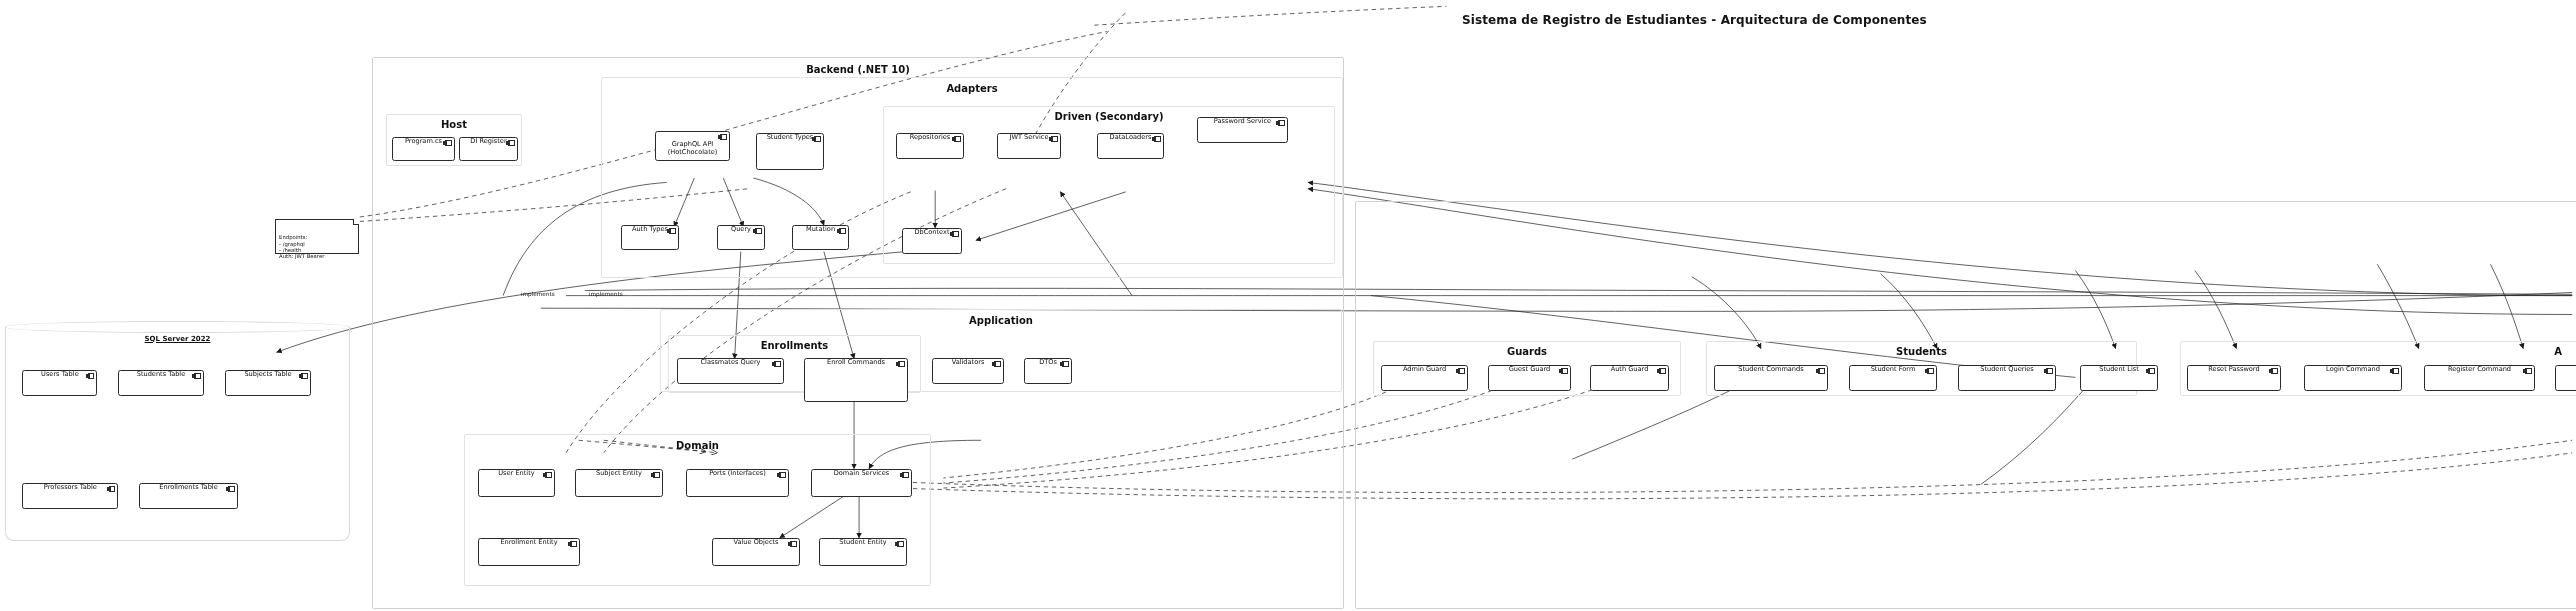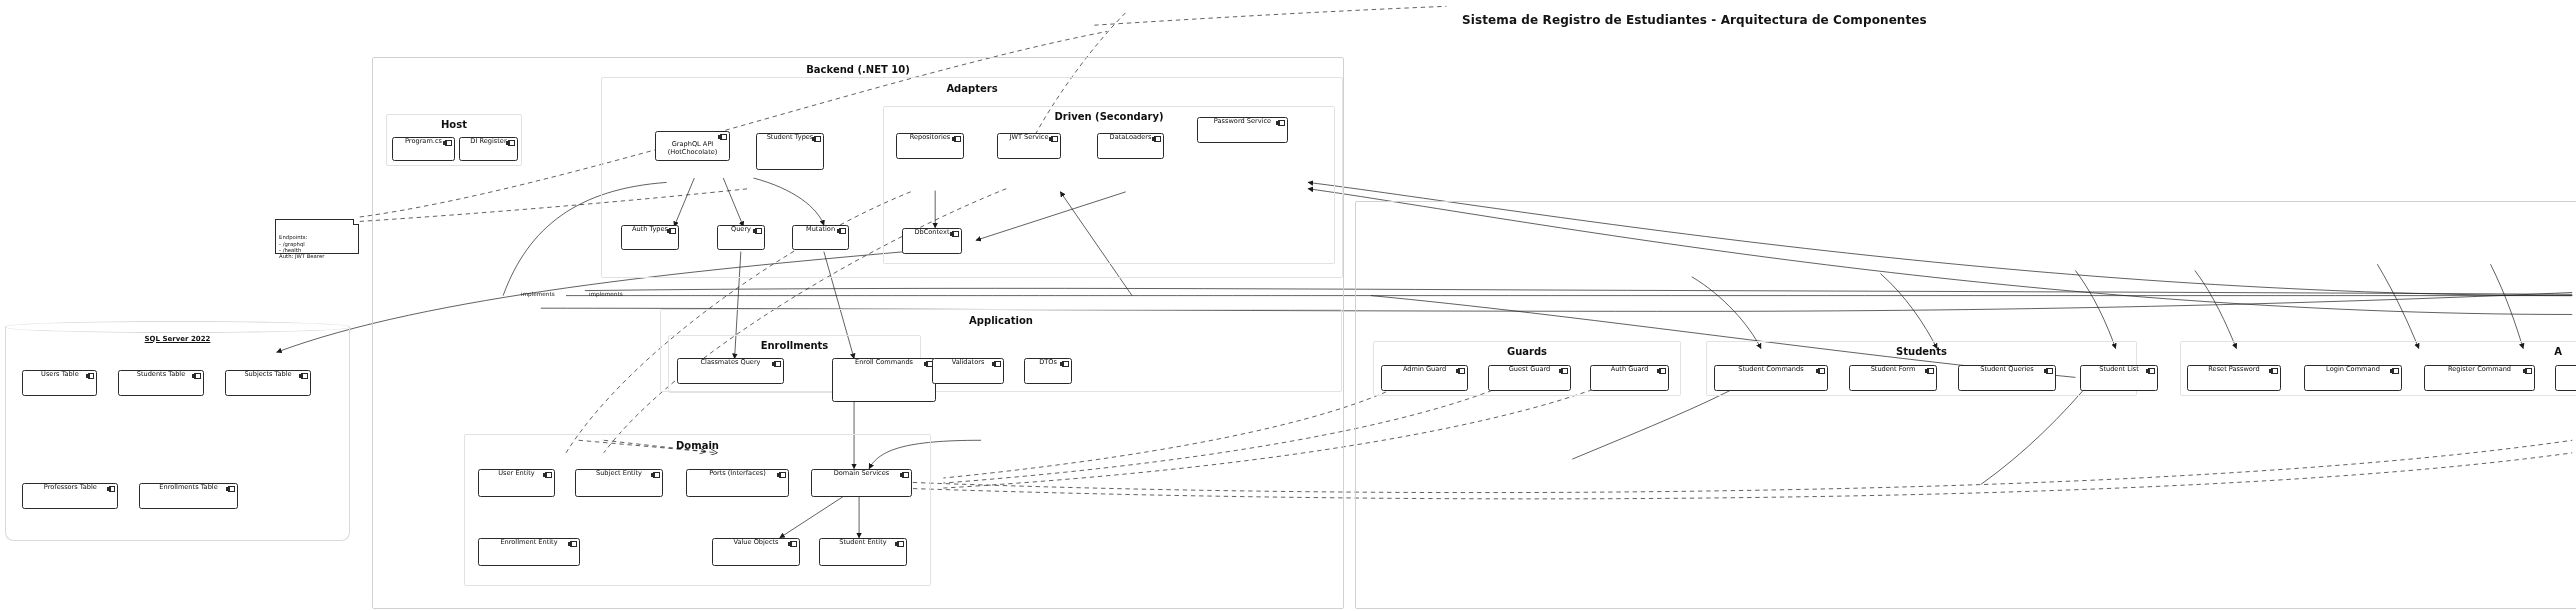--- a/index.html
+++ b/index.html
@@ -434,21 +434,21 @@
     <div class="pkg-title" style="top:5px;">Application</div>
   </div>
   <div class="comp" style="left:677px; top:358px; width:107px; height:26.4px;">
     <span class="comp-icon">
       <span class="ci-body"></span>
         <span class="ci-tab1"></span>
         <span class="ci-tab2"></span>
     </span>
     <span class="lbl">Classmates Query</span>
   </div>
-  <div class="comp" style="left:804px; top:358px; width:104px; height:44px;margin-left:28px;">
+  <div class="comp" style="left:804px; top:358px; width:104px; height:44px;">
     <span class="comp-icon">
       <span class="ci-body"></span>
         <span class="ci-tab1"></span>
         <span class="ci-tab2"></span>
     </span>
     <span class="lbl">Enroll Commands</span>
   </div>
   <div class="comp" style="left:932px; top:358px; width:72px; height:26.4px;">
     <span class="comp-icon">
       <span class="ci-body"></span>

